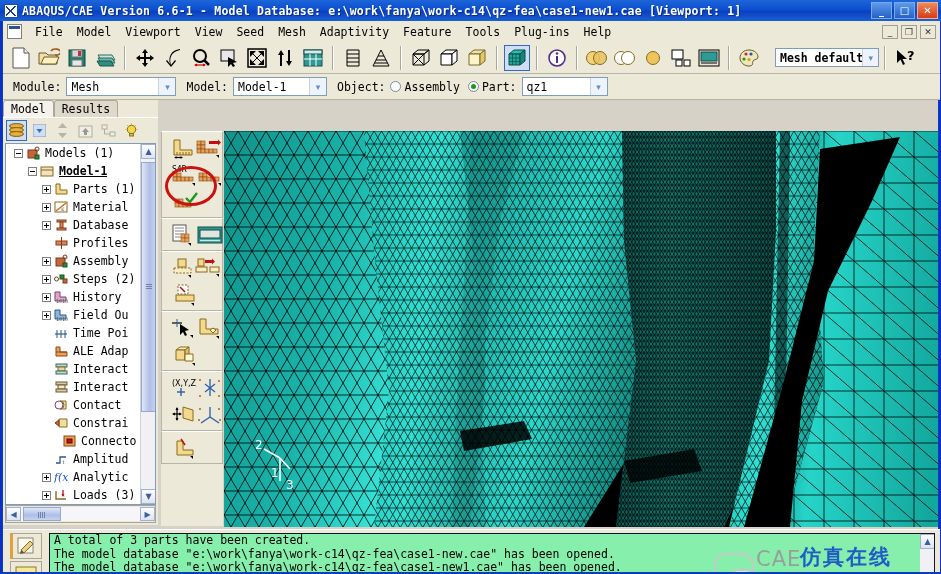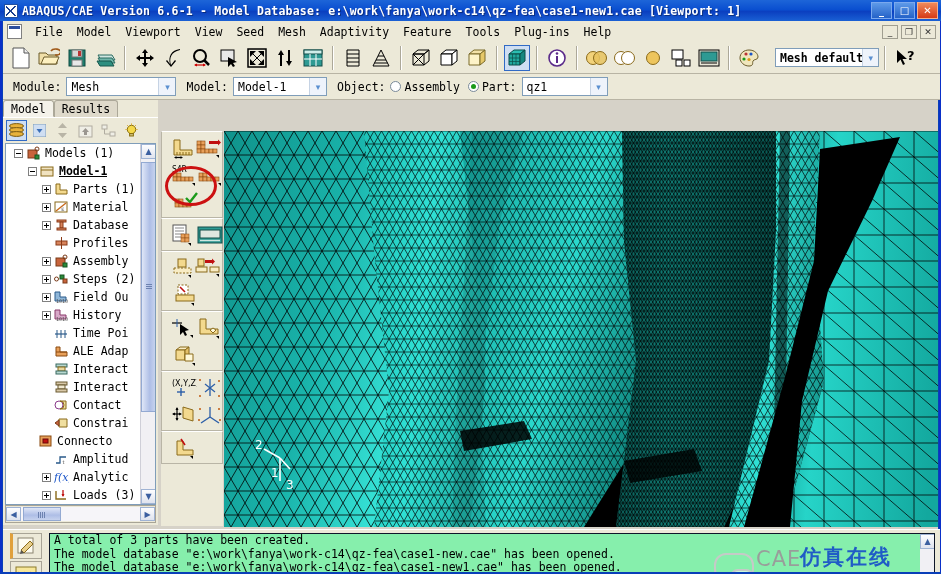--- a/index.html
+++ b/index.html
@@ -671,32 +671,32 @@
               <span class="ticon"><svg width="15" height="14">
                   <circle cx="2.5" cy="7" r="2" fill="none" stroke="#7a3a18"></circle>
                   <rect x="6" y="3" width="4" height="4" fill="#2a8a3a" stroke="#165521"></rect>
                   <rect x="9" y="7" width="4" height="4" fill="#c8643c" stroke="#7a3a18"></rect>
                 </svg></span>
               <span class="tlabel">Steps (2)</span>
             </div>
             <div class="trow" style="padding-left: 36px;">
               <span class="exp plus"></span>
               <span class="ticon"><svg width="15" height="14">
+                  <path d="M1,2 L6,2 L6,7 L12,7 L12,11 L1,11 Z" fill="#d8a8c8" stroke="#8a3a6a"></path>
+                  <text x="2" y="13" font-size="5" fill="#555">1010</text>
+                </svg></span>
+              <span class="tlabel">History</span>
+            </div>
+            <div class="trow" style="padding-left: 36px;">
+              <span class="exp plus"></span>
+              <span class="ticon"><svg width="15" height="14">
                   <path d="M1,2 L6,2 L6,7 L12,7 L12,11 L1,11 Z" fill="#8fb6d8" stroke="#2a5a8a"></path>
                   <text x="2" y="13" font-size="5" fill="#555">1010</text>
                 </svg></span>
               <span class="tlabel">Field Ou</span>
-            </div>
-            <div class="trow" style="padding-left: 36px;">
-              <span class="exp plus"></span>
-              <span class="ticon"><svg width="15" height="14">
-                  <path d="M1,2 L6,2 L6,7 L12,7 L12,11 L1,11 Z" fill="#d8a8c8" stroke="#8a3a6a"></path>
-                  <text x="2" y="13" font-size="5" fill="#555">1010</text>
-                </svg></span>
-              <span class="tlabel">History</span>
             </div>
             <div class="trow" style="padding-left: 36px;">
               <span class="expspace"></span>
               <span class="ticon"><svg width="15" height="14">
                   <line x1="1" y1="8" x2="13" y2="8" stroke="#2a5a8a" stroke-width="1.2"></line>
                   <line x1="3" y1="4" x2="3" y2="12" stroke="#2a5a8a"></line>
                   <line x1="7" y1="4" x2="7" y2="12" stroke="#2a5a8a"></line>
                   <line x1="11" y1="4" x2="11" y2="12" stroke="#2a5a8a"></line>
                 </svg></span>
               <span class="tlabel">Time Poi</span>
@@ -736,21 +736,21 @@
               <span class="tlabel">Contact</span>
             </div>
             <div class="trow" style="padding-left: 36px;">
               <span class="expspace"></span>
               <span class="ticon"><svg width="15" height="14">
                   <path d="M5,3 L13,3 L13,11 L5,11 Z" fill="#f0dfa0" stroke="#8a6a1a"></path>
                   <polygon points="1,7 5,4 5,10" fill="#c8643c" stroke="#7a3a18"></polygon>
                 </svg></span>
               <span class="tlabel">Constrai</span>
             </div>
-            <div class="trow" style="padding-left: 20px;">
+            <div class="trow" style="padding-left: 44px;">
               <span class="expspace"></span>
               <span class="ticon"><svg width="15" height="14">
                   <rect x="2" y="2" width="11" height="10" fill="#e8a05a" stroke="#8a4a10"></rect>
                   <rect x="5" y="5" width="5" height="4" fill="#c01010" stroke="#6a0808"></rect>
                 </svg></span>
               <span class="tlabel">Connecto</span>
             </div>
             <div class="trow" style="padding-left: 36px;">
               <span class="expspace"></span>
               <span class="ticon"><svg width="15" height="14">

